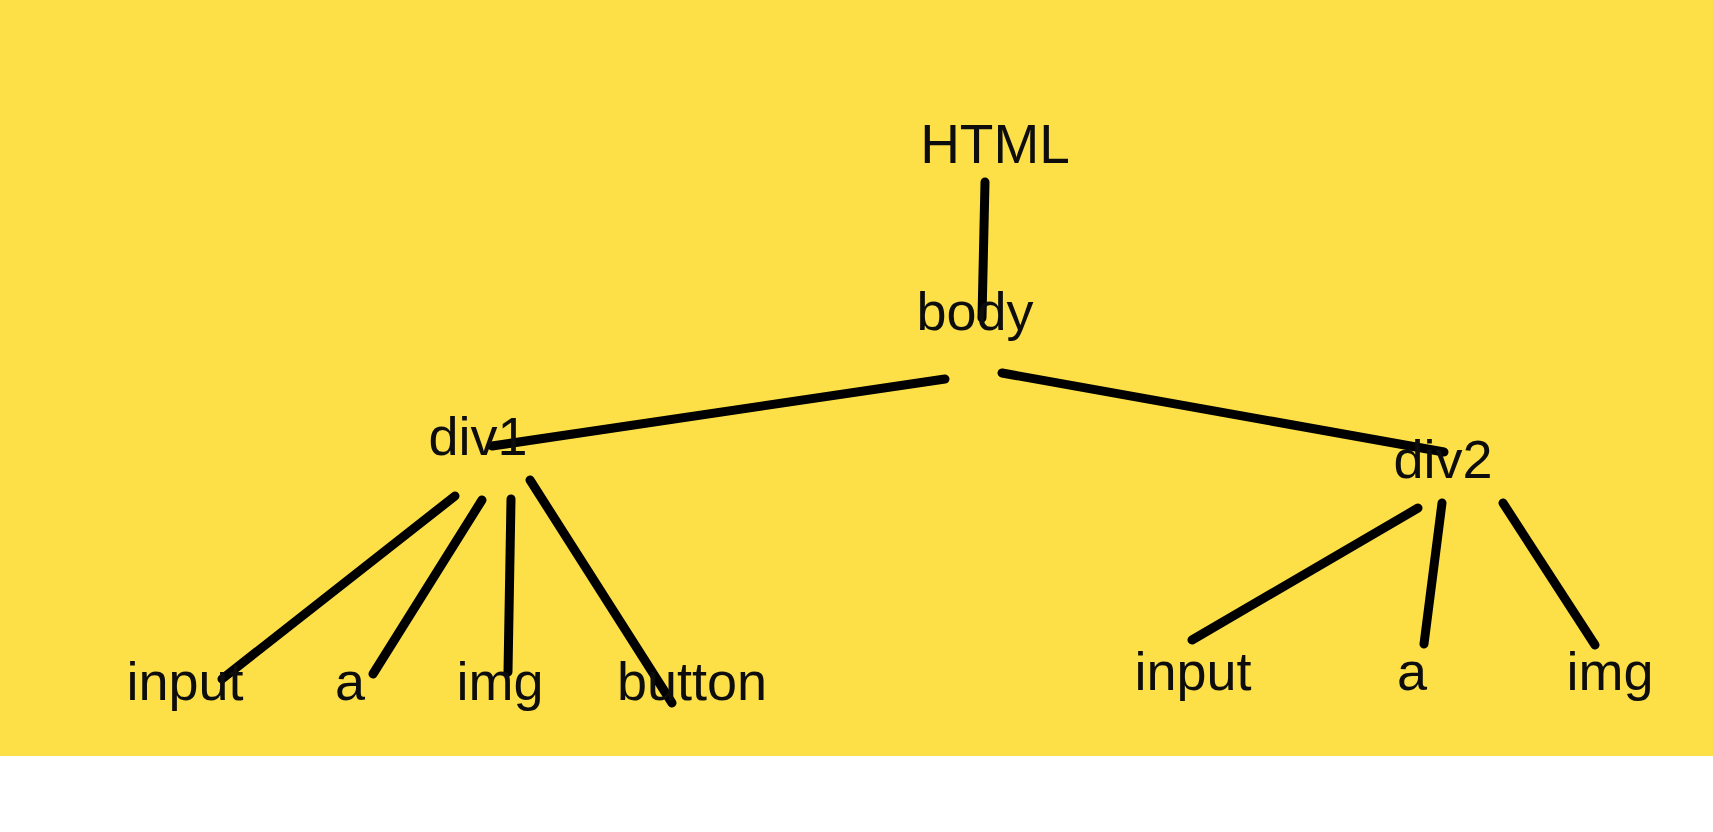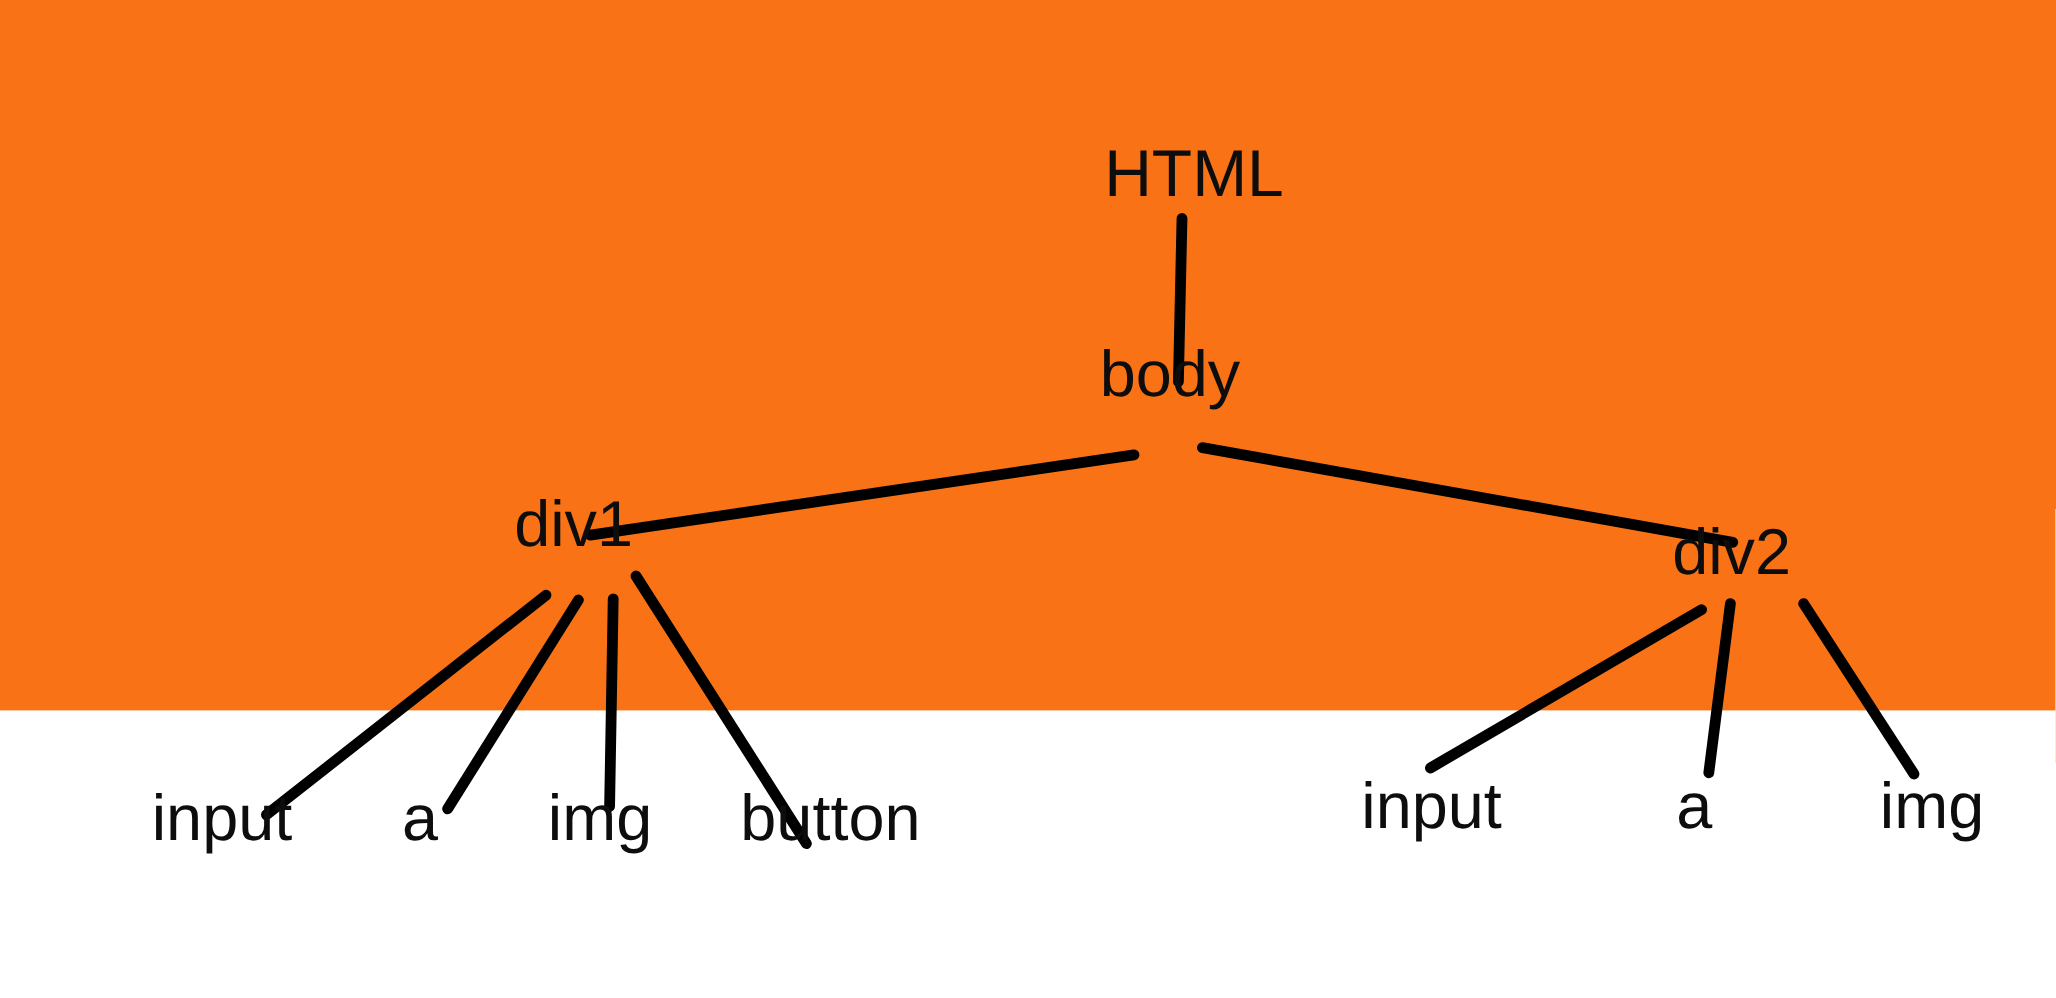--- a/index.html
+++ b/index.html
@@ -9,22 +9,22 @@
   }
   body {
     width: 1713px;
     height: 832px;
     overflow: hidden;
     font-family: "Liberation Sans", sans-serif;
   }
   #diagram-root {
     position: relative;
     width: 1713px;
-    height: 592px;
-    background: #f97316;
+    height: 756px;
+    background: #fde047;
   }
   #tree-svg {
     position: absolute;
     top: 0;
     left: 0;
     width: 1713px;
     height: 832px;
     display: block;
   }
   .edge-line {

